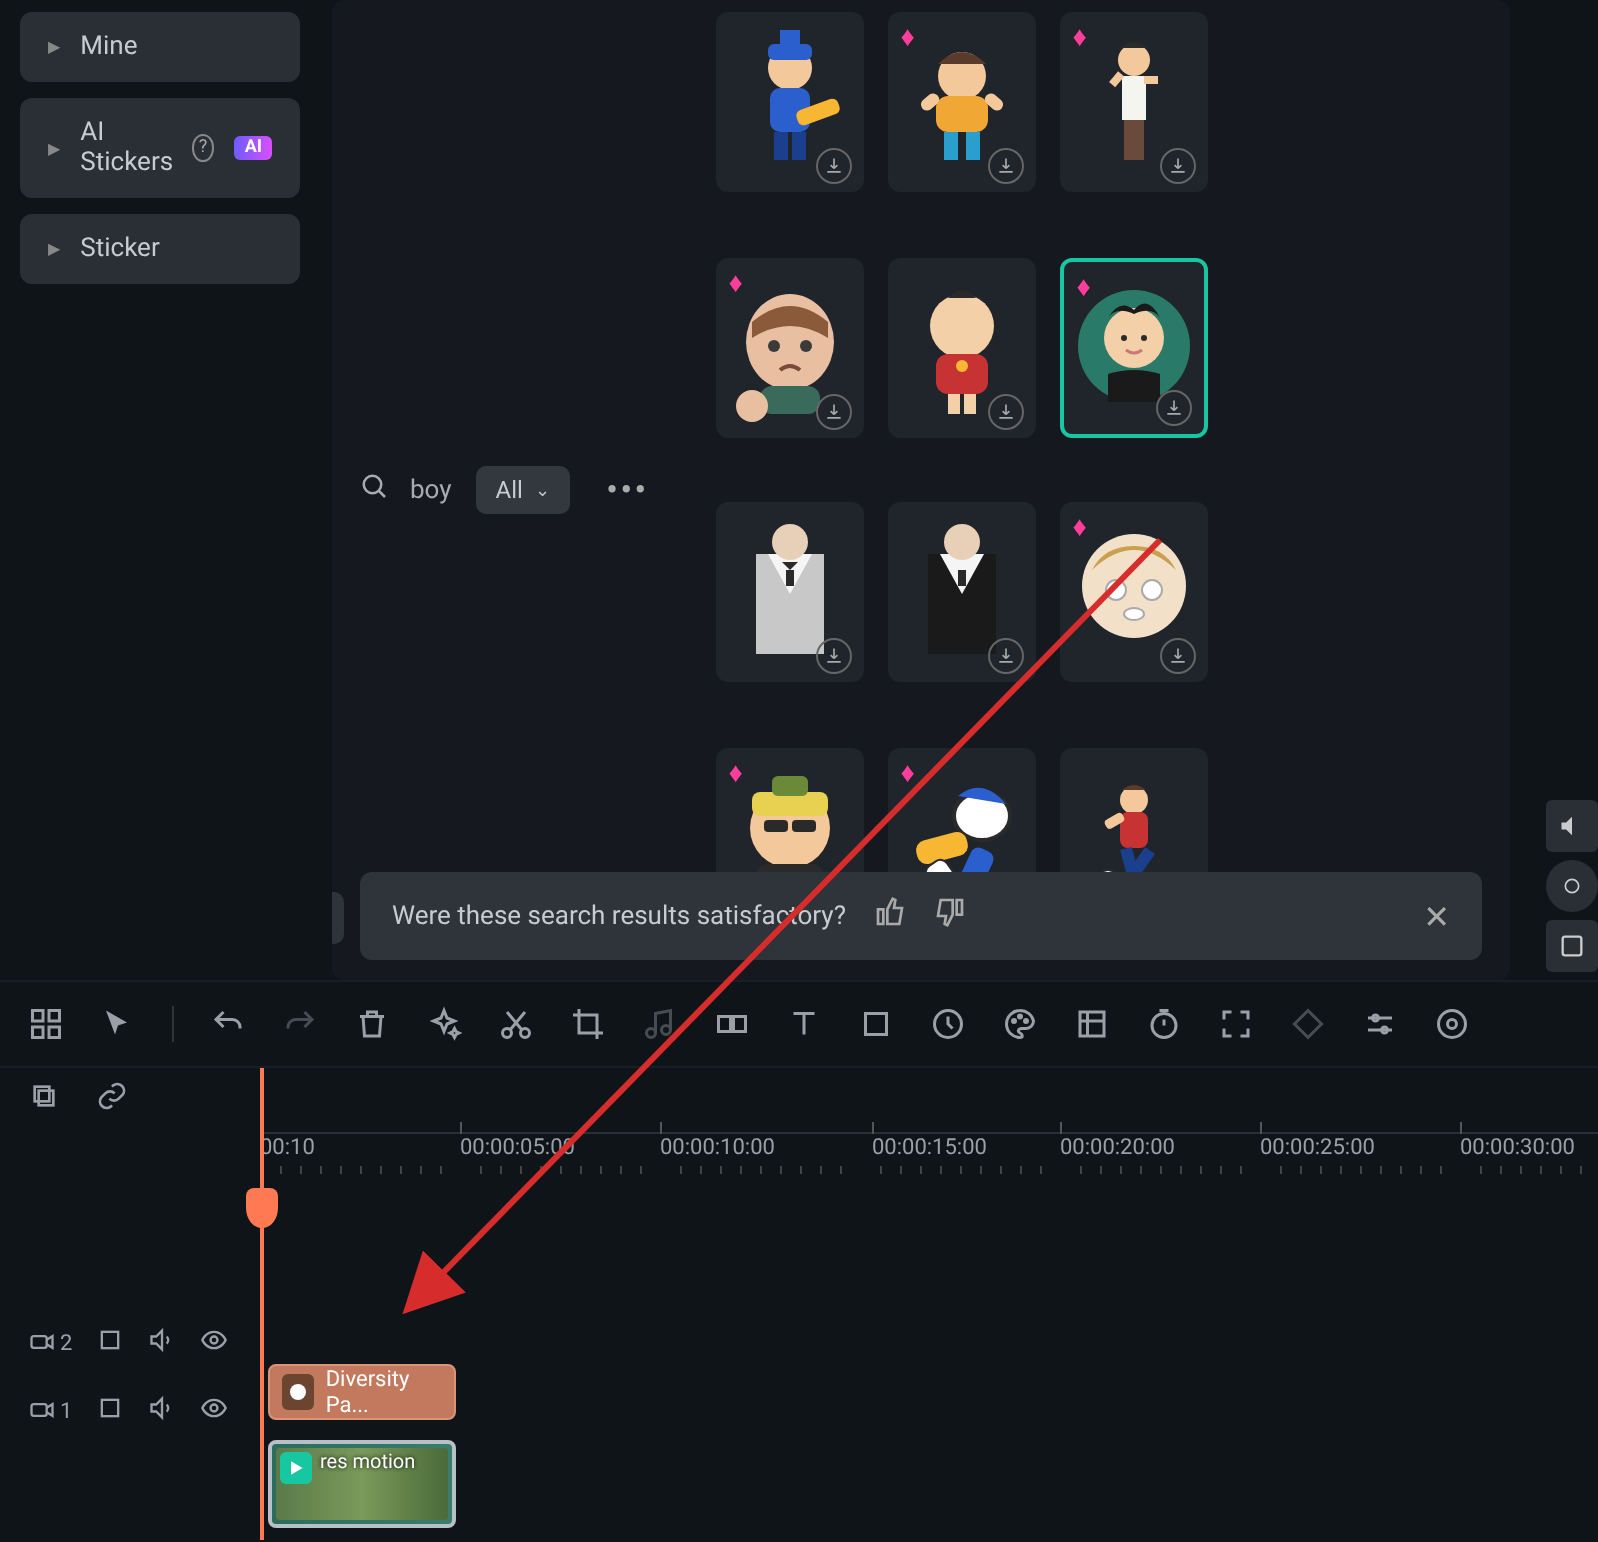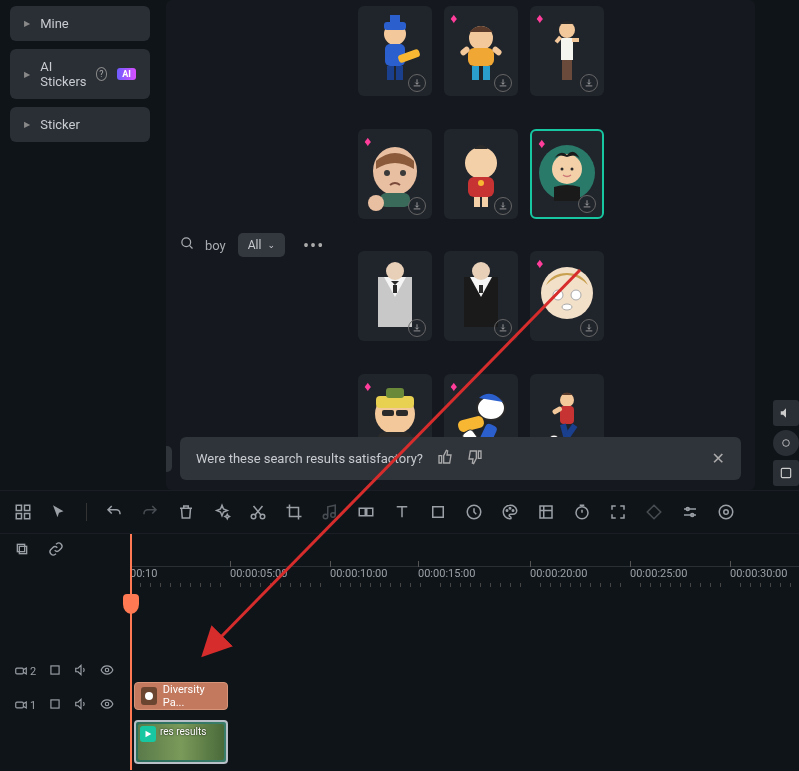--- a/index.html
+++ b/index.html
@@ -495,21 +495,21 @@
       <div class="ruler-mark" style="left: 200px;">00:00:10:00</div>
       <div class="ruler-tick" style="left: 210px;"></div>
       <div class="ruler-tick" style="left: 220px;"></div>
       <div class="ruler-tick" style="left: 230px;"></div>
       <div class="ruler-tick" style="left: 240px;"></div>
       <div class="ruler-tick" style="left: 250px;"></div>
       <div class="ruler-tick" style="left: 260px;"></div>
       <div class="ruler-tick" style="left: 270px;"></div>
       <div class="ruler-tick" style="left: 280px;"></div>
       <div class="ruler-tick" style="left: 290px;"></div>
-      <div class="ruler-mark" style="left: 288px;">00:00:15:00</div>
+      <div class="ruler-mark" style="left: 306px;">00:00:15:00</div>
       <div class="ruler-tick" style="left: 310px;"></div>
       <div class="ruler-tick" style="left: 320px;"></div>
       <div class="ruler-tick" style="left: 330px;"></div>
       <div class="ruler-tick" style="left: 340px;"></div>
       <div class="ruler-tick" style="left: 350px;"></div>
       <div class="ruler-tick" style="left: 360px;"></div>
       <div class="ruler-tick" style="left: 370px;"></div>
       <div class="ruler-tick" style="left: 380px;"></div>
       <div class="ruler-tick" style="left: 390px;"></div>
       <div class="ruler-mark" style="left: 400px;">00:00:20:00</div>
@@ -598,21 +598,21 @@
       </span>
     <span>Diversity Pa...</span>
   </div>
   <div class="clip clip2">
     <div class="thumb-strip"></div>
     <span class="vid-ico">
         <svg width="10" height="10" viewBox="0 0 24 24" fill="#fff">
           <path d="M6 4l14 8-14 8V4z"></path>
         </svg>
       </span>
-    <span class="vid-lbl">res results</span>
+    <span class="vid-lbl">res motion</span>
   </div>
 </div>
 
 <svg class="arrow-overlay" style="left:200px; top:260px;" width="400" height="400">
   <defs>
       <marker id="ah" markerWidth="12" markerHeight="12" refX="2" refY="5" orient="auto">
         <path d="M0 0 L10 5 L0 10 Z" fill="#d62c2c"></path>
       </marker>
     </defs>
   <line x1="380" y1="10" x2="18" y2="380" stroke="#d62c2c" stroke-width="3" marker-end="url(#ah)"></line>

